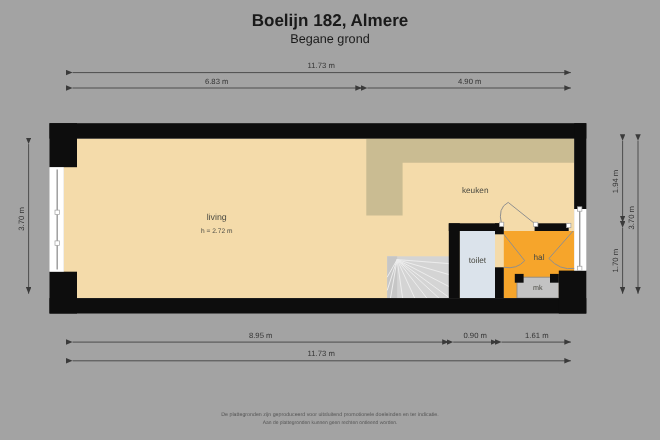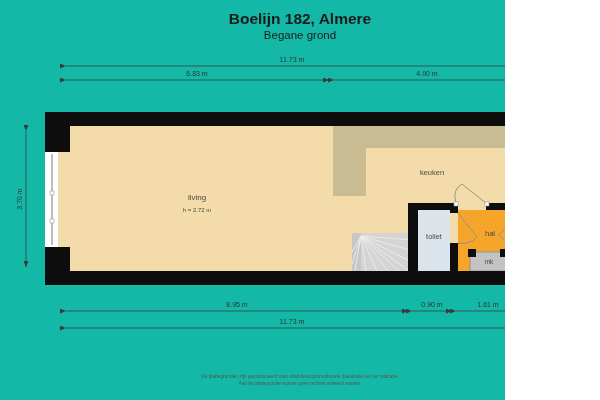--- a/index.html
+++ b/index.html
@@ -1,16 +1,16 @@
 <!DOCTYPE html>
 <html><head>
 <meta charset="utf-8">
 <style>
   html,body{margin:0;padding:0;background:#fff;}
-  #stage{position:relative;width:505px;height:400px;background:#14b8a6;overflow:hidden;
+  #stage{position:relative;width:600px;height:400px;background:#a3a3a3;overflow:hidden;
          font-family:"Liberation Sans", sans-serif;}
   svg{display:block;}
   .wall{fill:#0d0d0d;}
   .dim{stroke:#3a3a3a;stroke-width:0.75;}
   .dimtxt{font-family:"Liberation Sans",sans-serif;font-size:7px;fill:#333;}
   .roomtxt{font-family:"Liberation Sans",sans-serif;fill:#4a4a42;}
   .glass{stroke:#9a9a9a;stroke-width:1.3;}
   .swing{stroke:#8f8f8f;stroke-width:0.9;fill:none;}
   .hinge{fill:#ffffff;stroke:#9a9a9a;stroke-width:0.6;}
   .stairline{stroke:#ededed;stroke-width:0.9;}

